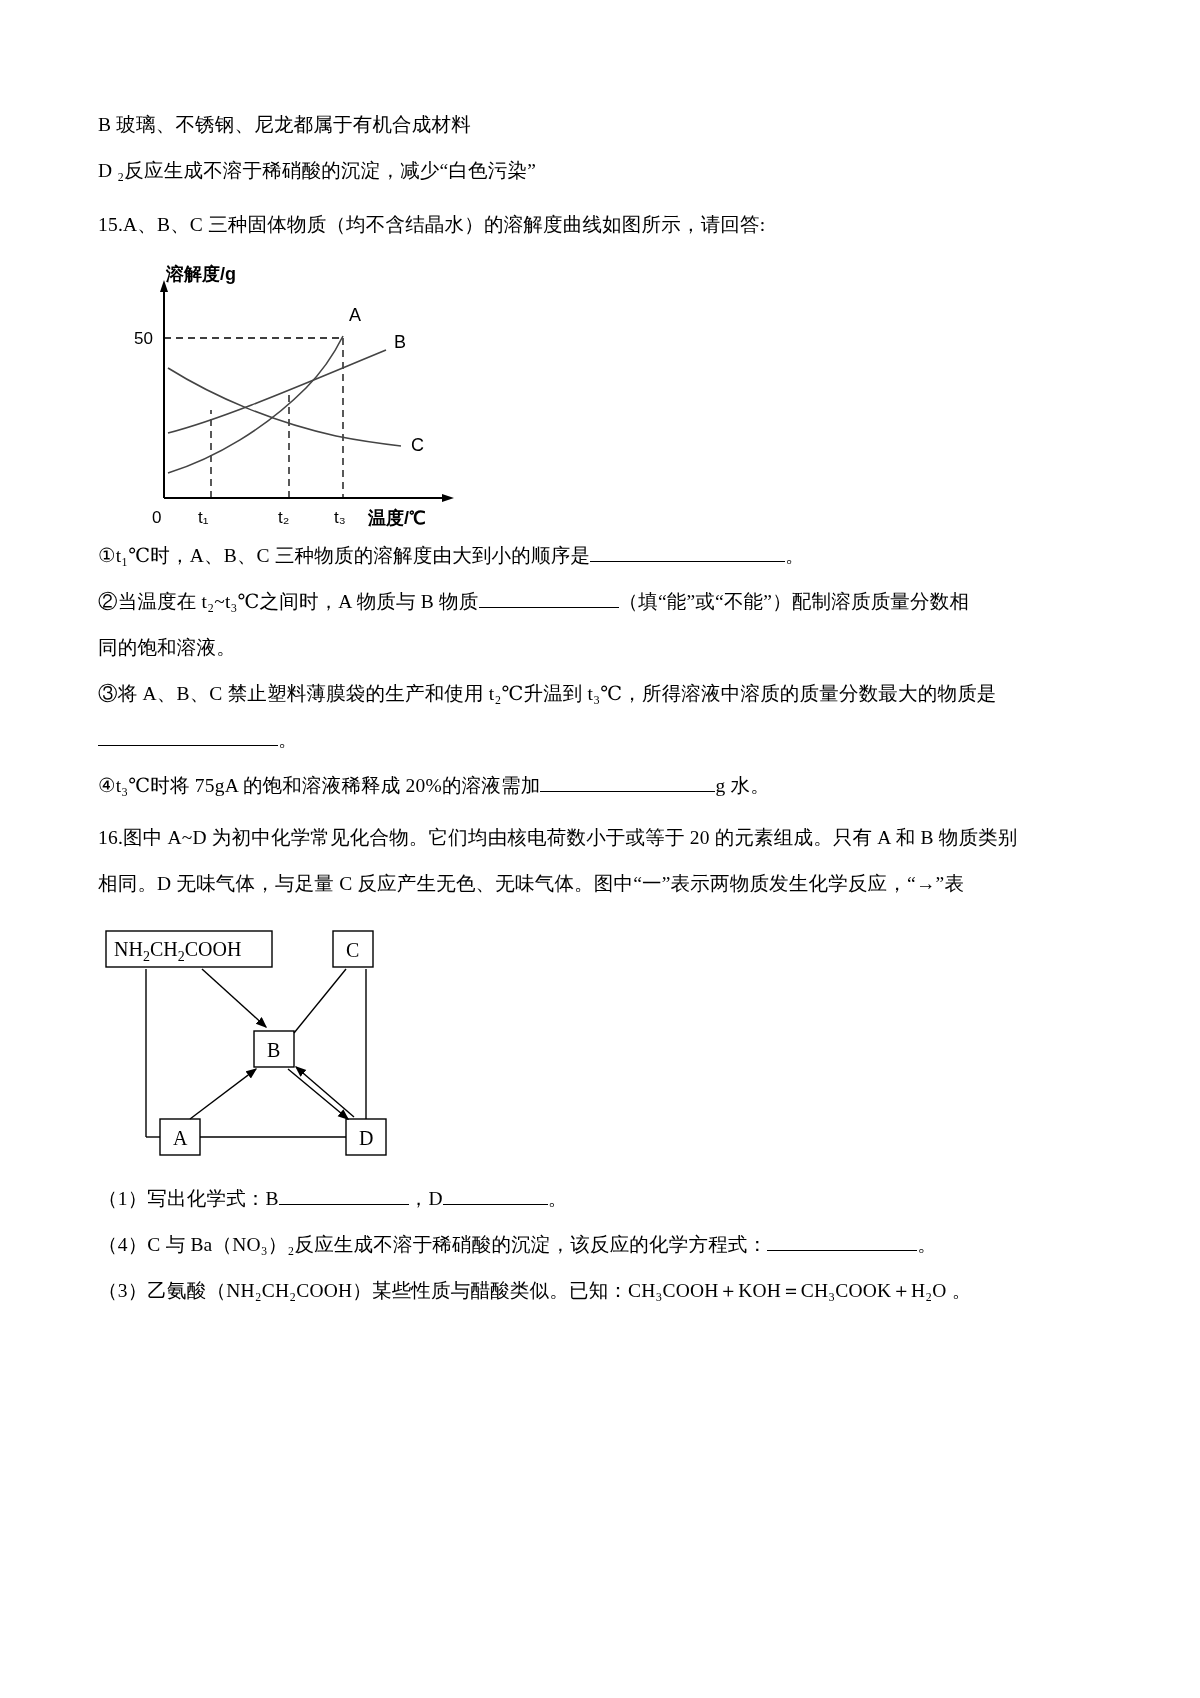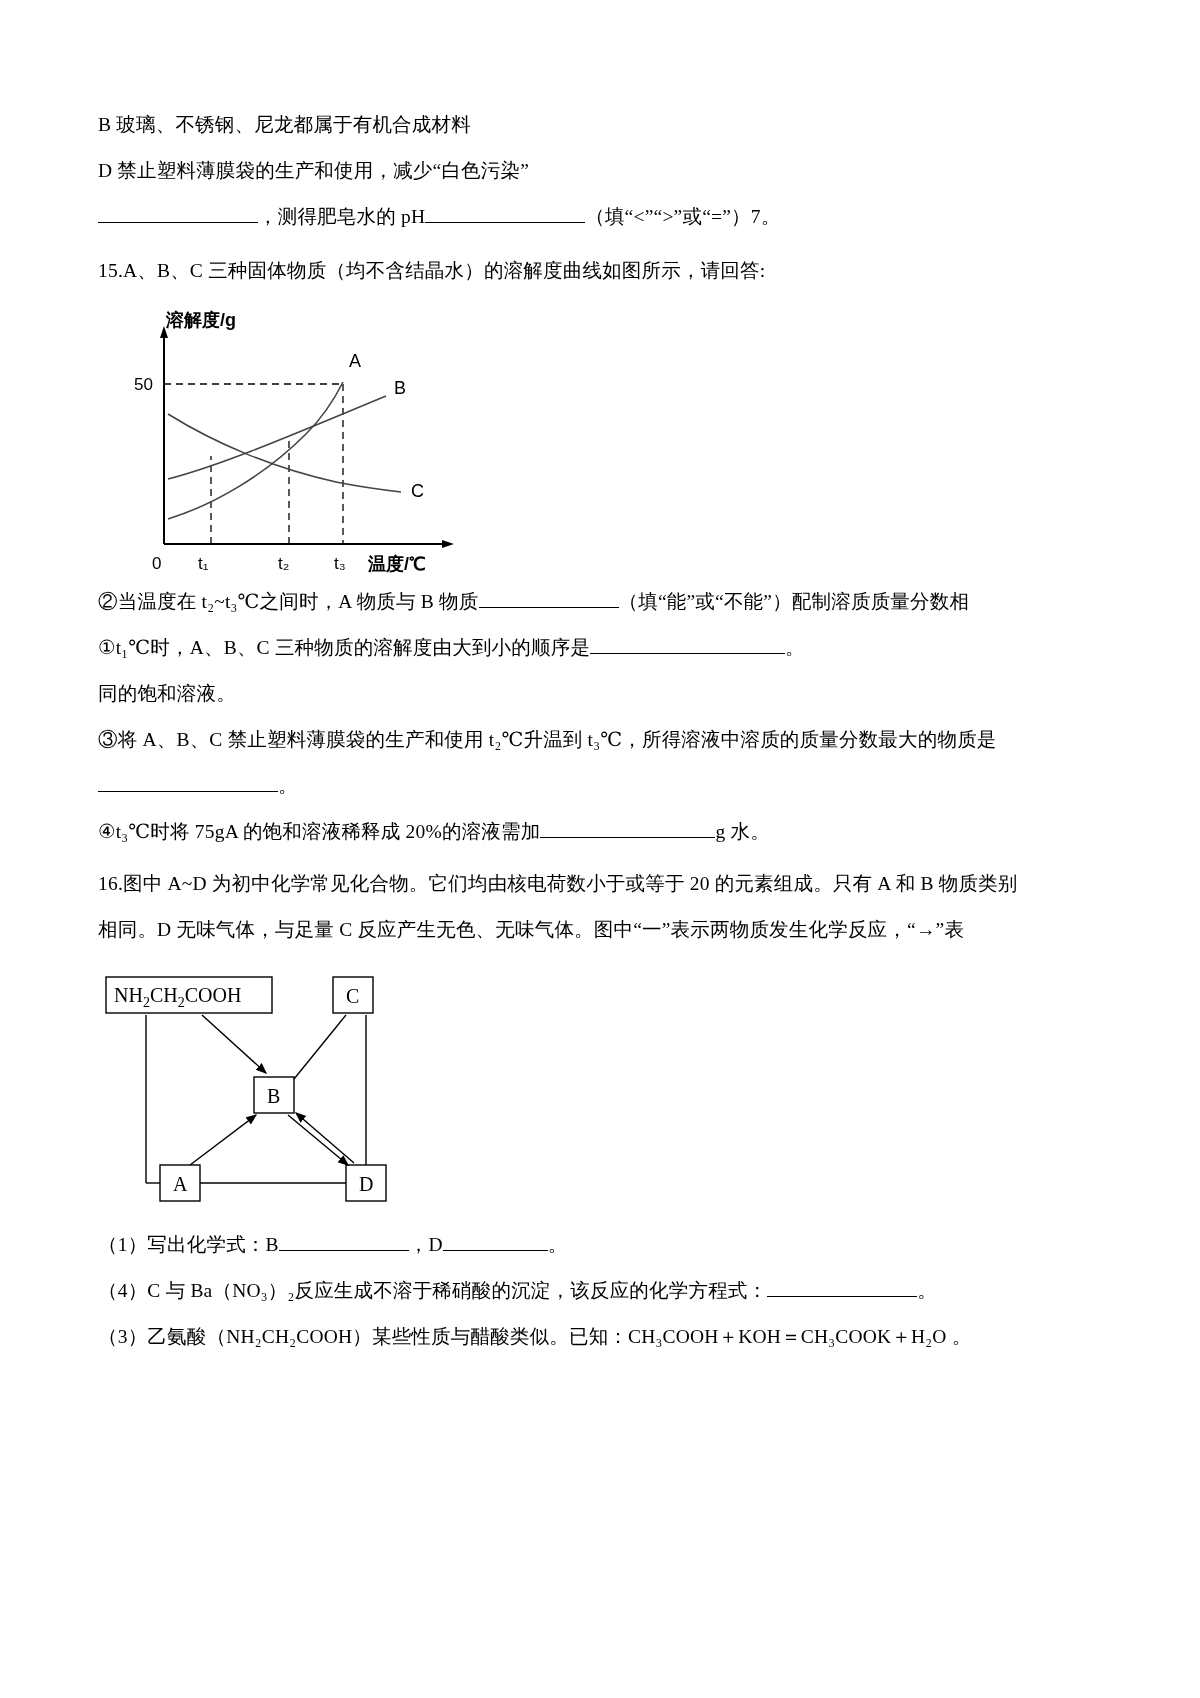--- a/index.html
+++ b/index.html
@@ -70,23 +70,22 @@
     font-family: "Liberation Serif", serif;
   }
 </style>
 </head>
 <body>
 
 <div class="page">
   <div class="content">
 
     <p class="line para">B 玻璃、不锈钢、尼龙都属于有机合成材料</p>
-    <p class="line para">D 禁止塑料薄膜袋的生产和使用，减少“白色污染”</p>
+    <p class="line para">D ₂反应生成不溶于稀硝酸的沉淀，减少“白色污染”</p>
 
-    <p class="line para"><span class="blank" style="width:160px"></span><span>，测得肥皂水的 pH</span><span class="blank" style="width:160px"></span><span>（填“&lt;”“&gt;”或“=”）7。</span></p>
 
     <p class="line para" style="margin-top:8px">15.A、B、C 三种固体物质（均不含结晶水）的溶解度曲线如图所示，请回答:</p>
 
     <div class="chart-wrap">
       <svg width="420" height="275" viewBox="0 0 420 275" xmlns="http://www.w3.org/2000/svg">
 
         <line x1="58" y1="30" x2="58" y2="240" stroke="#000" stroke-width="2"></line>
         <polygon points="58,22 54,34 62,34" fill="#000"></polygon>
         <line x1="58" y1="240" x2="340" y2="240" stroke="#000" stroke-width="2"></line>
         <polygon points="348,240 336,236 336,244" fill="#000"></polygon>
@@ -108,23 +107,23 @@
         <text class="chart-label" x="92" y="265" font-size="17">t₁</text>
         <text class="chart-label" x="172" y="265" font-size="17">t₂</text>
         <text class="chart-label" x="228" y="265" font-size="17">t₃</text>
         <text class="chart-label" x="262" y="266" font-size="18" font-weight="bold">温度/℃</text>
         <text class="chart-label" x="243" y="63" font-size="18">A</text>
         <text class="chart-label" x="288" y="90" font-size="18">B</text>
         <text class="chart-label" x="305" y="193" font-size="18">C</text>
       </svg>
     </div>
 
+    <p class="line para"><span>①t₁℃时，A、B、C 三种物质的溶解度由大到小的顺序是</span><span class="blank" style="width:195px"></span><span>。</span></p>
+
     <p class="line para"><span>②当温度在 t₂~t₃℃之间时，A 物质与 B 物质</span><span class="blank" style="width:140px"></span><span>（填“能”或“不能”）配制溶质质量分数相</span></p>
-
-    <p class="line para"><span>①t₁℃时，A、B、C 三种物质的溶解度由大到小的顺序是</span><span class="blank" style="width:195px"></span><span>。</span></p>
     <p class="line para">同的饱和溶液。</p>
 
     <p class="line para">③将 A、B、C 禁止塑料薄膜袋的生产和使用 t₂℃升温到 t₃℃，所得溶液中溶质的质量分数最大的物质是</p>
     <p class="line para"><span class="blank" style="width:180px"></span><span>。</span></p>
 
     <p class="line para"><span>④t₃℃时将 75gA 的饱和溶液稀释成 20%的溶液需加</span><span class="blank" style="width:175px"></span><span>g 水。</span></p>
 
     <p class="line para" style="margin-top:6px">16.图中 A~D 为初中化学常见化合物。它们均由核电荷数小于或等于 20 的元素组成。只有 A 和 B 物质类别</p>
     <p class="line para">相同。D 无味气体，与足量 C 反应产生无色、无味气体。图中“一”表示两物质发生化学反应，“→”表</p>
 

